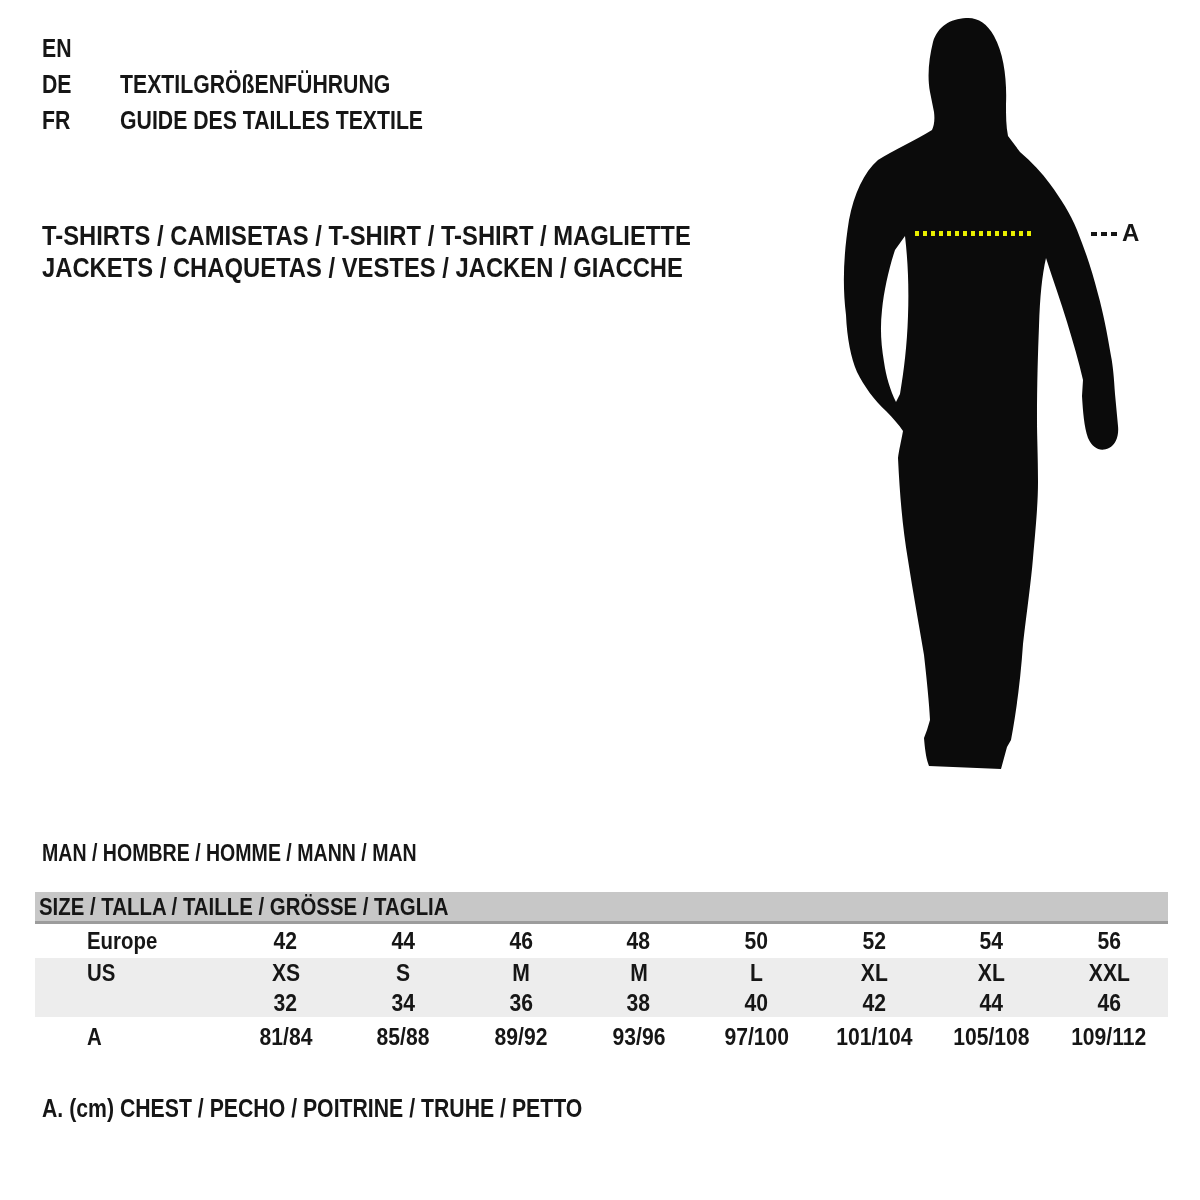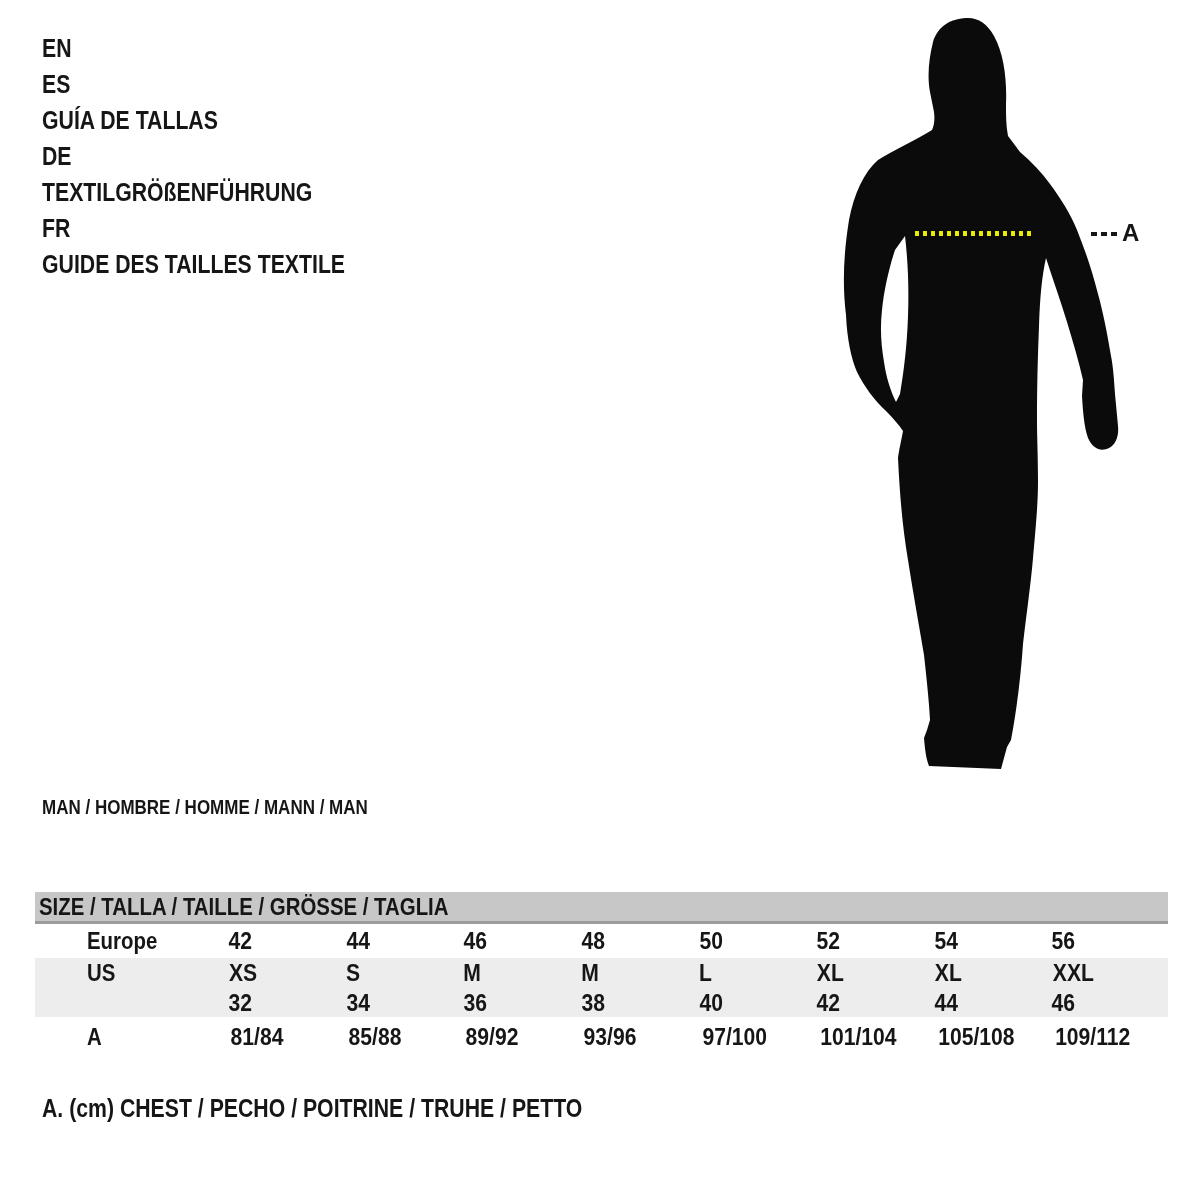--- a/index.html
+++ b/index.html
@@ -9,29 +9,29 @@
     font-weight:bold; color:var(--text-black,#161616);
     overflow:hidden;
   }
   .abs { position:absolute; }
   
   .cx  { display:inline-block; transform:scaleX(0.85); transform-origin:0 50%; white-space:nowrap; }
   .cxc { display:inline-block; transform:scaleX(0.88); transform-origin:50% 50%; white-space:nowrap; }
 
   
   .lang-list { left:42px; top:30px; font-size:25px; }
-  .lang-row  { display:flex; line-height:36px;flex-direction:column; }
+  .lang-row  { display:flex; line-height:36px; }
   .lang-code { width:78px; }
 
   
   .cats { left:42px; top:220px; font-size:28px; }
   .cats .cat-line { line-height:32px; }
 
   
-  .section-title { left:42px; top:795px; font-size:20px; line-height:25px; }
+  .section-title { left:42px; top:841px; font-size:23px; line-height:25px; }
 
   
   .figure-svg { left:820px; top:10px; width:330px; height:790px; }
   .figure-svg path { fill:var(--silhouette-black,#0b0b0b); }
   .chest-line {
     left:915px; top:231px; width:117px; height:5px;
     background:repeating-linear-gradient(to right, var(--accent-yellow,#e9ee00) 0 4.5px, transparent 4.5px 8px);
   }
   .callout-dashes {
     left:1091px; top:232px; width:27px; height:4px;
@@ -41,51 +41,49 @@
 
   
   .size-table { left:35px; top:892px; width:1133px; font-size:24px; }
   .table-header {
     height:29px; line-height:29px; padding-left:4px;
     background:var(--table-header-bg,#c7c7c7);
     border-bottom:3px solid var(--table-header-border,#9c9c9c);
   }
   .trow { display:flex; }
   .trow .lbl { width:140px; padding-left:8px;margin-left:44px; }
-  .trow .v   { flex:1; text-align:left; }
+  .trow .v   { flex:1; text-align:center; }
   .row-europe { height:34px; line-height:34px; }
   .row-us     { height:30px; line-height:30px; background:var(--row-alt-bg,#ededed); }
   .row-num    { height:29px; line-height:29px; background:var(--row-alt-bg,#ededed); }
   .row-a      { height:37px; line-height:40px; }
 
   
   .footnote { left:42px; top:1096px; font-size:25px; line-height:25px;text-decoration:underline; }
 </style>
 </head>
 <body>
 
 <div class="abs lang-list">
   <div class="lang-row">
     <span class="lang-code"><span class="cx">EN</span></span>
   </div>
   <div class="lang-row">
-    <span class="lang-code"><span class="cx">ES</span></span>
-    <span><span class="cx">GUÍA DE TALLAS</span></span>
-  </div>
-  <div class="lang-row">
     <span class="lang-code"><span class="cx">DE</span></span>
     <span><span class="cx">TEXTILGRÖßENFÜHRUNG</span></span>
   </div>
   <div class="lang-row">
     <span class="lang-code"><span class="cx">FR</span></span>
     <span><span class="cx">GUIDE DES TAILLES TEXTILE</span></span>
   </div>
 </div>
 
 <div class="abs cats">
+  <div class="cat-line"><span class="cx">T-SHIRTS / CAMISETAS / T-SHIRT / T-SHIRT / MAGLIETTE</span></div>
+  <div class="cat-line"><span class="cx">JACKETS / CHAQUETAS / VESTES / JACKEN / GIACCHE</span></div>
 </div>
 
 <svg class="abs figure-svg" viewBox="0 0 330 790" xmlns="http://www.w3.org/2000/svg" aria-hidden="true">
   <path fill-rule="evenodd" d="
     M 146,8
     C 130,9 118,16 113,32
     C 109,48 107,66 110,82
     L 114,102
     C 115,110 114,116 112,120
     C 96,130 74,140 58,150

